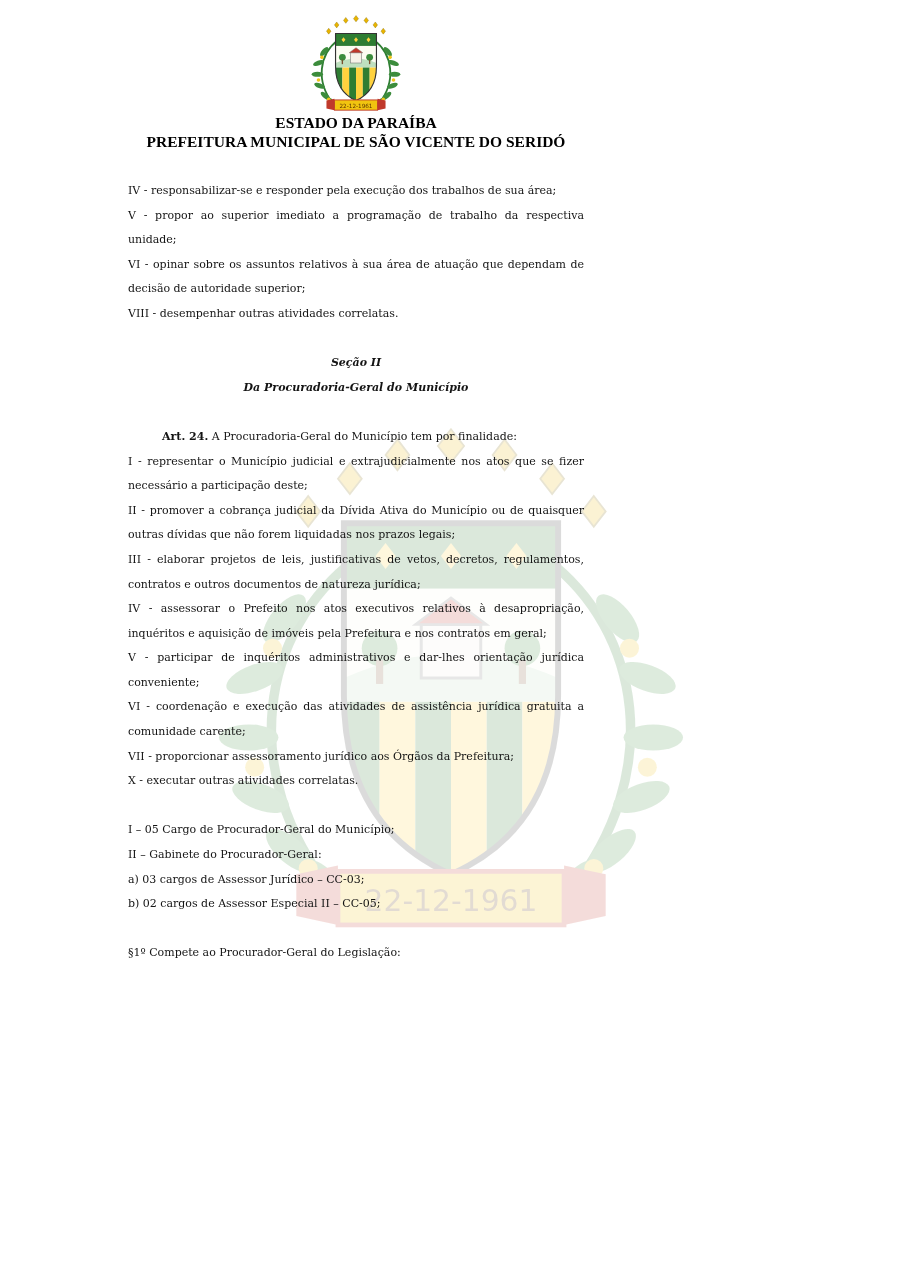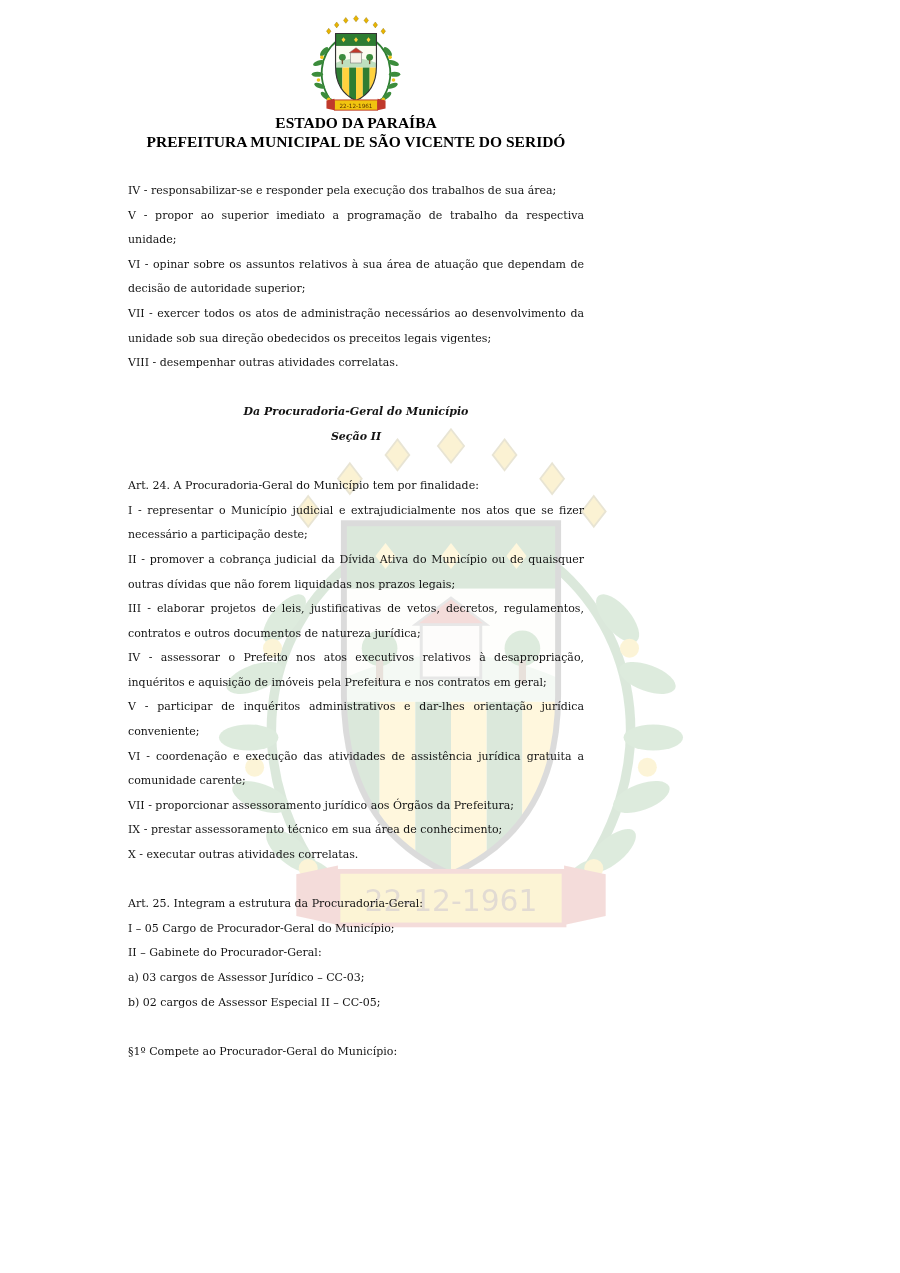--- a/index.html
+++ b/index.html
@@ -42,21 +42,21 @@
     line-height: 24.6px;
     text-align: justify;
   }
   .content p { margin: 0; }
   .blank { height: 24.6px; }
   .section-head {
     text-align: center;
     font-weight: bold;
     font-style: italic;
   }
-  .art-label { font-weight: normal; }
+  .art-label { font-weight: bold; margin-left: 34px; }
 </style>
 </head>
 <body>
 
 <svg width="0" height="0" style="position:absolute" aria-hidden="true">
   <defs>
     <clipPath id="shieldClip">
       <path d="M32,26 L68,26 L68,55 Q68,77 50,85 Q32,77 32,55 Z"></path>
     </clipPath>
     <g id="crest">
@@ -143,47 +143,44 @@
     </svg>
     <div class="hdr-line">ESTADO DA PARAÍBA</div>
     <div class="hdr-line">PREFEITURA MUNICIPAL DE SÃO VICENTE DO SERIDÓ</div>
   </header>
 
   <main class="content">
 
     <p>IV - responsabilizar-se e responder pela execução dos trabalhos de sua área;</p>
     <p>V - propor ao superior imediato a programação de trabalho da respectiva unidade;</p>
     <p>VI - opinar sobre os assuntos relativos à sua área de atuação que dependam de decisão de autoridade superior;</p>
-    <p>VII - exercer todos os atos de administração necessários ao desenvolvimento da unidade sob sua direção obedecidos os preceitos legais vigentes;</p>
     <p>VIII - desempenhar outras atividades correlatas.</p>
 
     <div class="blank"></div>
 
+    <p class="section-head">Seção II</p>
     <p class="section-head">Da Procuradoria-Geral do Município</p>
-    <p class="section-head">Seção II</p>
 
     <div class="blank"></div>
 
     <p><span class="art-label">Art. 24.</span> <span>A Procuradoria-Geral do Município tem por finalidade:</span></p>
     <p>I - representar o Município judicial e extrajudicialmente nos atos que se fizer necessário a participação deste;</p>
     <p>II - promover a cobrança judicial da Dívida Ativa do Município ou de quaisquer outras dívidas que não forem liquidadas nos prazos legais;</p>
     <p>III - elaborar projetos de leis, justificativas de vetos, decretos, regulamentos, contratos e outros documentos de natureza jurídica;</p>
     <p>IV - assessorar o Prefeito nos atos executivos relativos à desapropriação, inquéritos e aquisição de imóveis pela Prefeitura e nos contratos em geral;</p>
     <p>V - participar de inquéritos administrativos e dar-lhes orientação jurídica conveniente;</p>
     <p>VI - coordenação e execução das atividades de assistência jurídica gratuita a comunidade carente;</p>
     <p>VII - proporcionar assessoramento jurídico aos Órgãos da Prefeitura;</p>
-    <p>IX - prestar assessoramento técnico em sua área de conhecimento;</p>
     <p>X - executar outras atividades correlatas.</p>
 
     <div class="blank"></div>
 
-    <p><span class="art-label">Art. 25.</span> <span>Integram a estrutura da Procuradoria-Geral:</span></p>
     <p>I – 05 Cargo de Procurador-Geral do Município;</p>
     <p>II – Gabinete do Procurador-Geral:</p>
     <p>a) 03 cargos de Assessor Jurídico – CC-03;</p>
     <p>b) 02 cargos de Assessor Especial II – CC-05;</p>
 
     <div class="blank"></div>
 
-    <p>§1º Compete ao Procurador-Geral do Município:</p>
+    <p>§1º Compete ao Procurador-Geral do Legislação:</p>
 
   </main>
 </div>
 
 </body></html>

